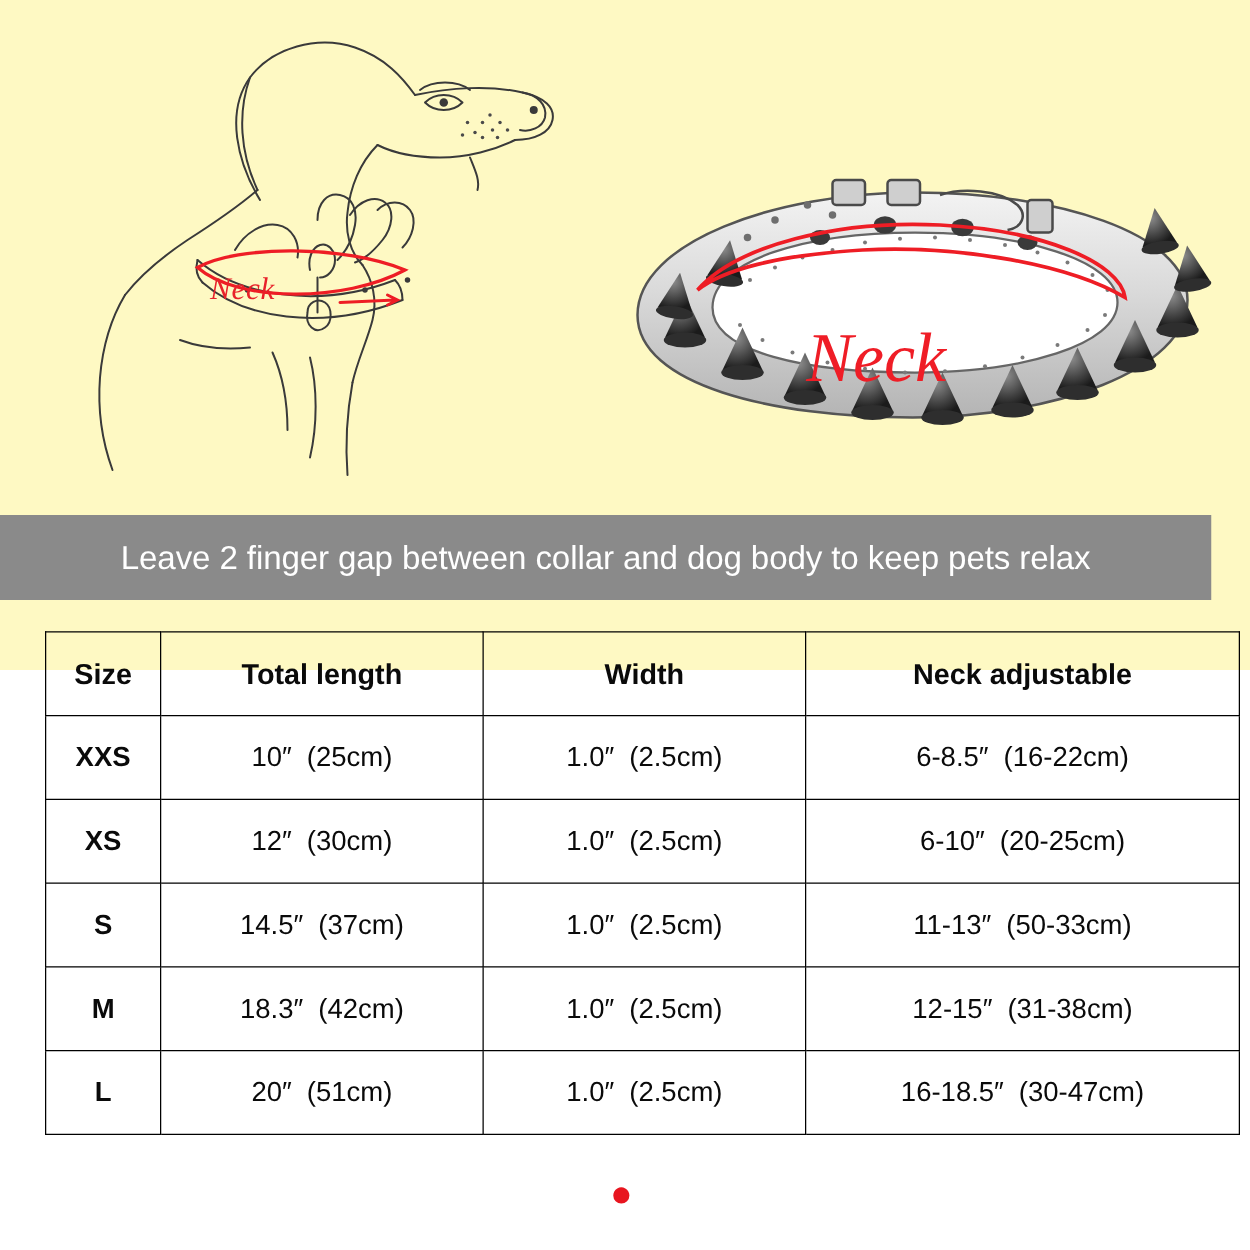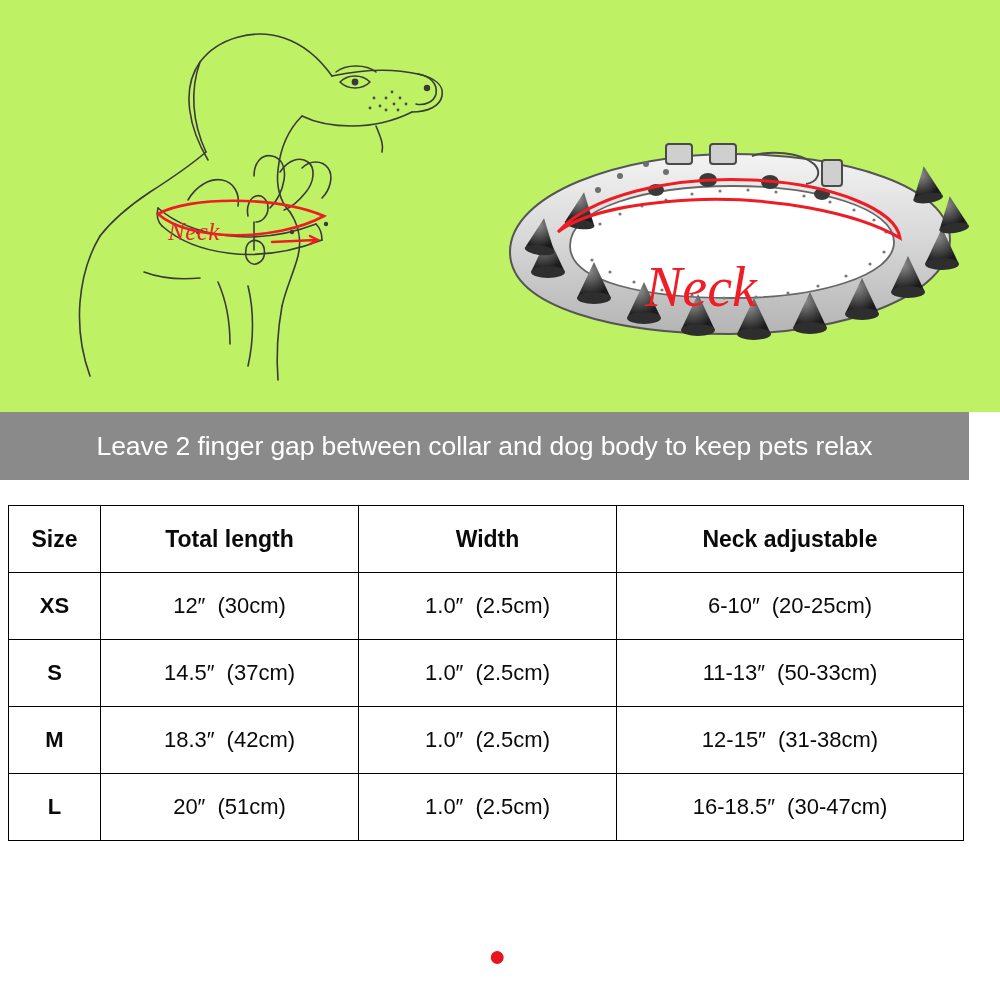--- a/index.html
+++ b/index.html
@@ -14,22 +14,22 @@
     position: relative;
     width: 1000px;
     height: 1000px;
     background: #ffffff;
   }
 
   
   .illustrations {
     position: relative;
     width: 1000px;
-    height: 412px;
-    background: #bef264;
+    height: 536px;
+    background: #fef9c3;
   }
   .dog-illo {
     position: absolute;
     left: 40px;
     top: 10px;
     width: 430px;
     height: 395px;
   }
   .collar-illo {
     position: absolute;
@@ -73,21 +73,21 @@
   .caption-bar .caption-text {
     color: #ffffff;
     font-size: 26.5px;
     letter-spacing: -0.1px;
     white-space: nowrap;
   }
 
   
   .table-wrap {
     position: absolute;
-    left: 8px;
+    left: 36px;
     top: 505px;
     width: 955px;
   }
   table.size-table {
     border-collapse: collapse;
     width: 955px;
     table-layout: fixed;
   }
   table.size-table th,
   table.size-table td {
@@ -354,20 +354,32 @@
       <thead>
         <tr>
           <th>Size</th>
           <th>Total length</th>
           <th>Width</th>
           <th>Neck adjustable</th>
         </tr>
       </thead>
       <tbody>
         <tr>
+          <td class="size-cell">XXS</td>
+          <td class="inch-pair">
+            <span class="inch">10″</span><span class="metric">(25cm)</span>
+          </td>
+          <td class="inch-pair">
+            <span class="inch">1.0″</span><span class="metric">(2.5cm)</span>
+          </td>
+          <td class="inch-pair">
+            <span class="inch">6-8.5″</span><span class="metric">(16-22cm)</span>
+          </td>
+        </tr>
+        <tr>
           <td class="size-cell">XS</td>
           <td class="inch-pair">
             <span class="inch">12″</span><span class="metric">(30cm)</span>
           </td>
           <td class="inch-pair">
             <span class="inch">1.0″</span><span class="metric">(2.5cm)</span>
           </td>
           <td class="inch-pair">
             <span class="inch">6-10″</span><span class="metric">(20-25cm)</span>
           </td>

